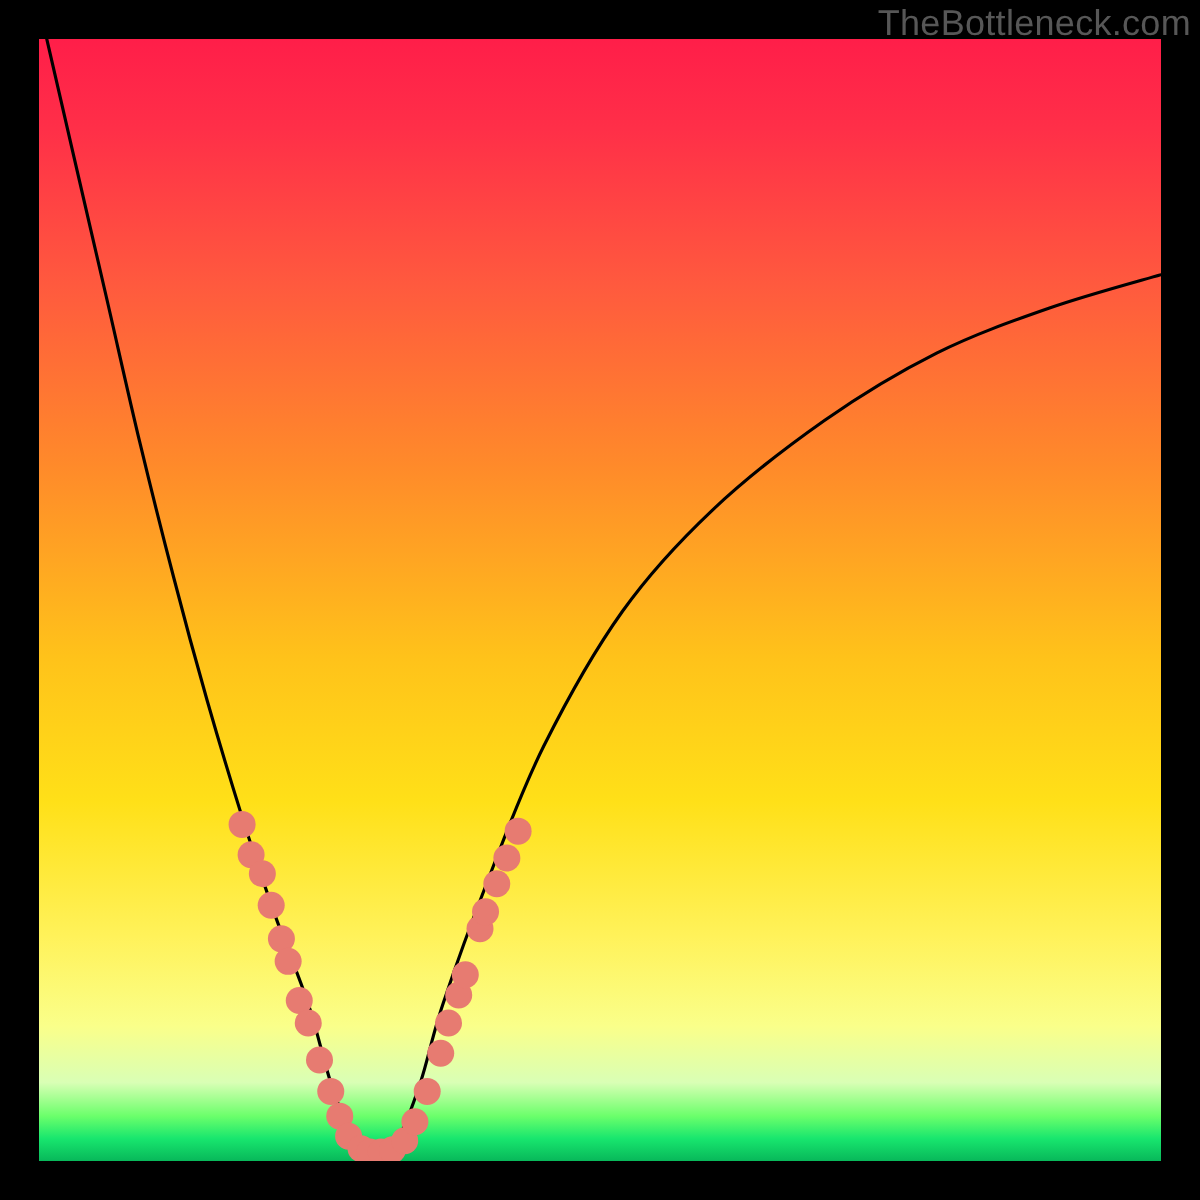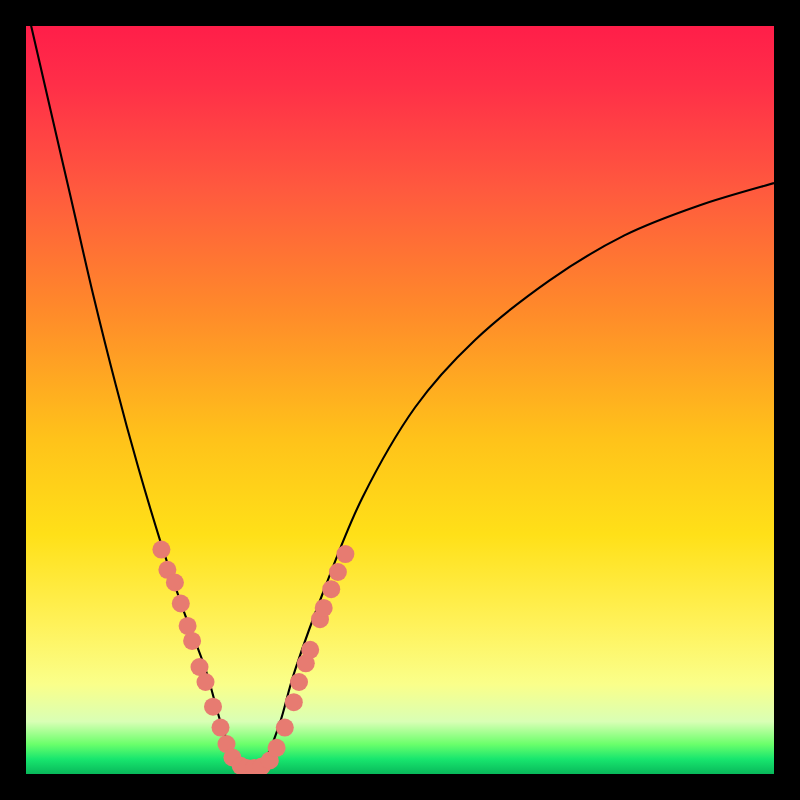--- a/index.html
+++ b/index.html
@@ -104,14 +104,15 @@
           <circle cx="294.0" cy="593.2" r="9" class="marker"></circle>
           <circle cx="297.7" cy="581.9" r="9" class="marker"></circle>
           <circle cx="305.2" cy="563.2" r="9" class="marker"></circle>
           <circle cx="311.9" cy="546.0" r="9" class="marker"></circle>
           <circle cx="319.4" cy="528.1" r="9" class="marker"></circle>
         </g>
     </svg>
 
   </div>
 
+  <div class="watermark">TheBottleneck.com</div>
 
 </div>
 
 </body></html>

